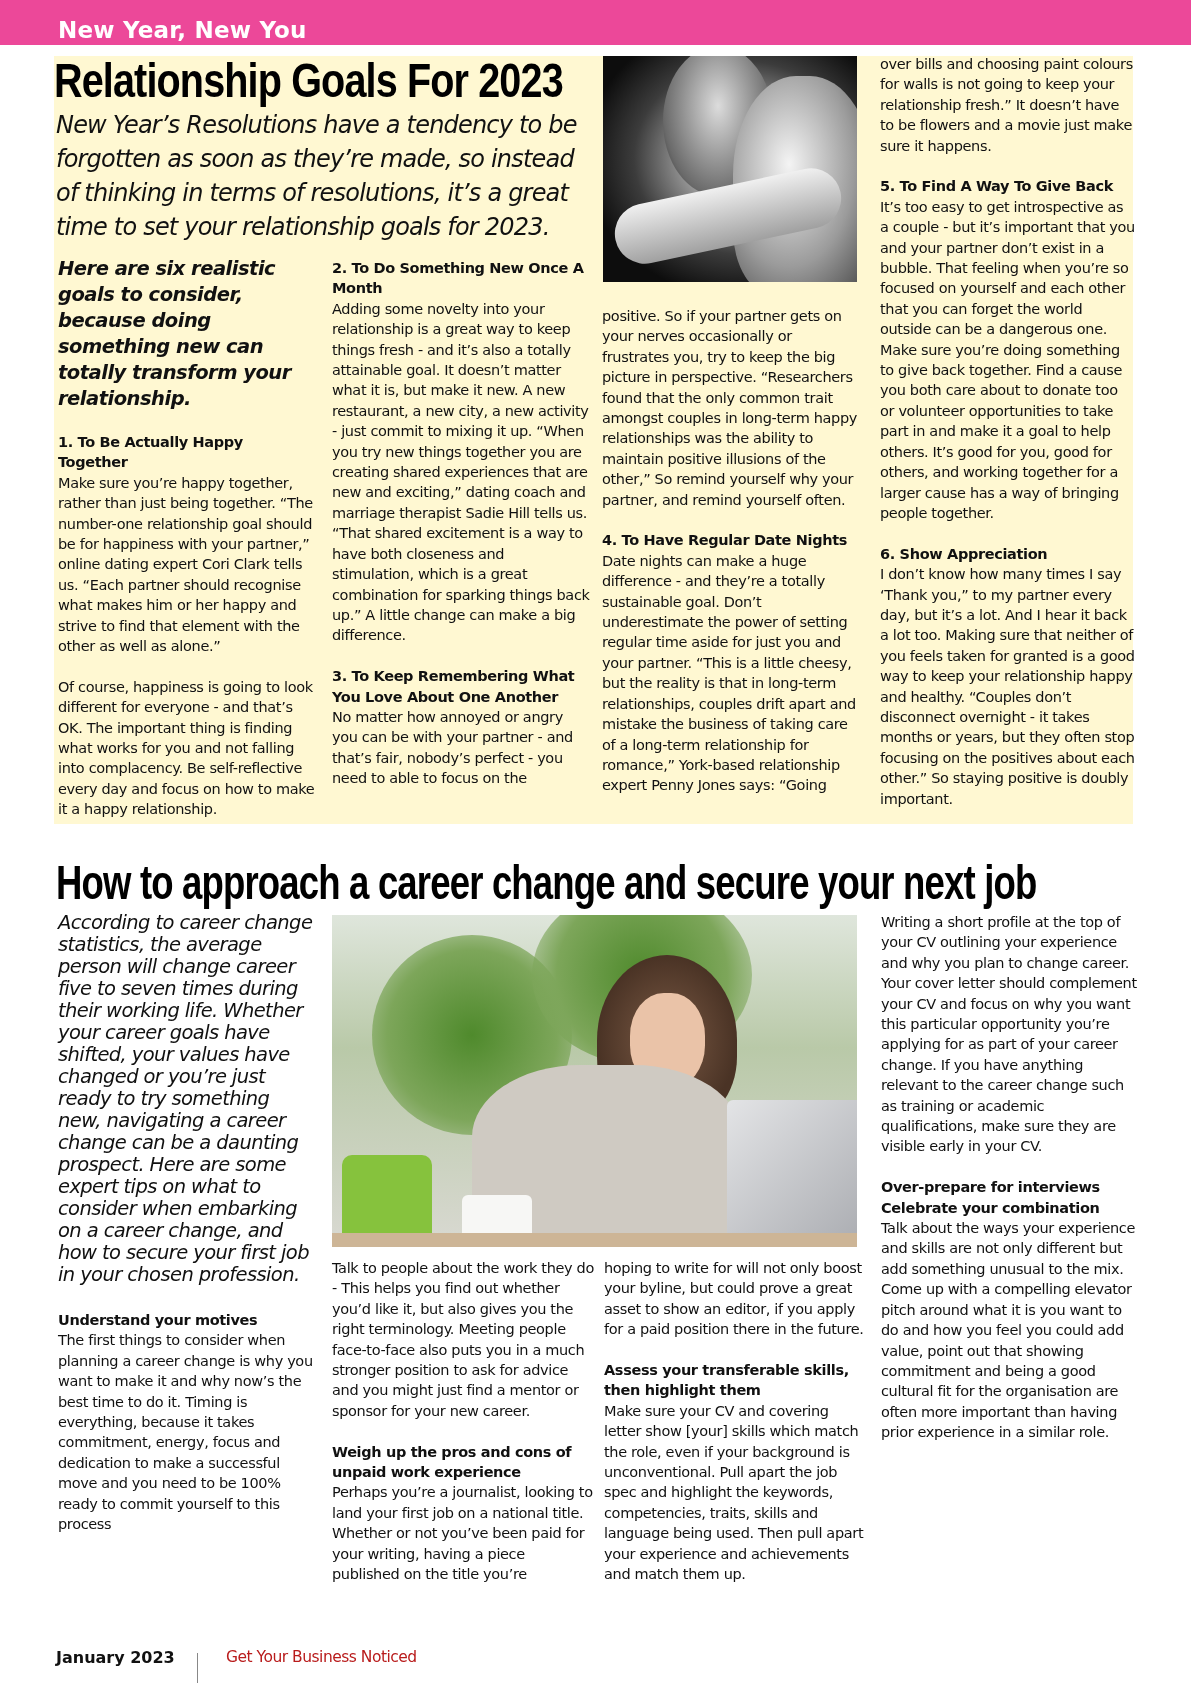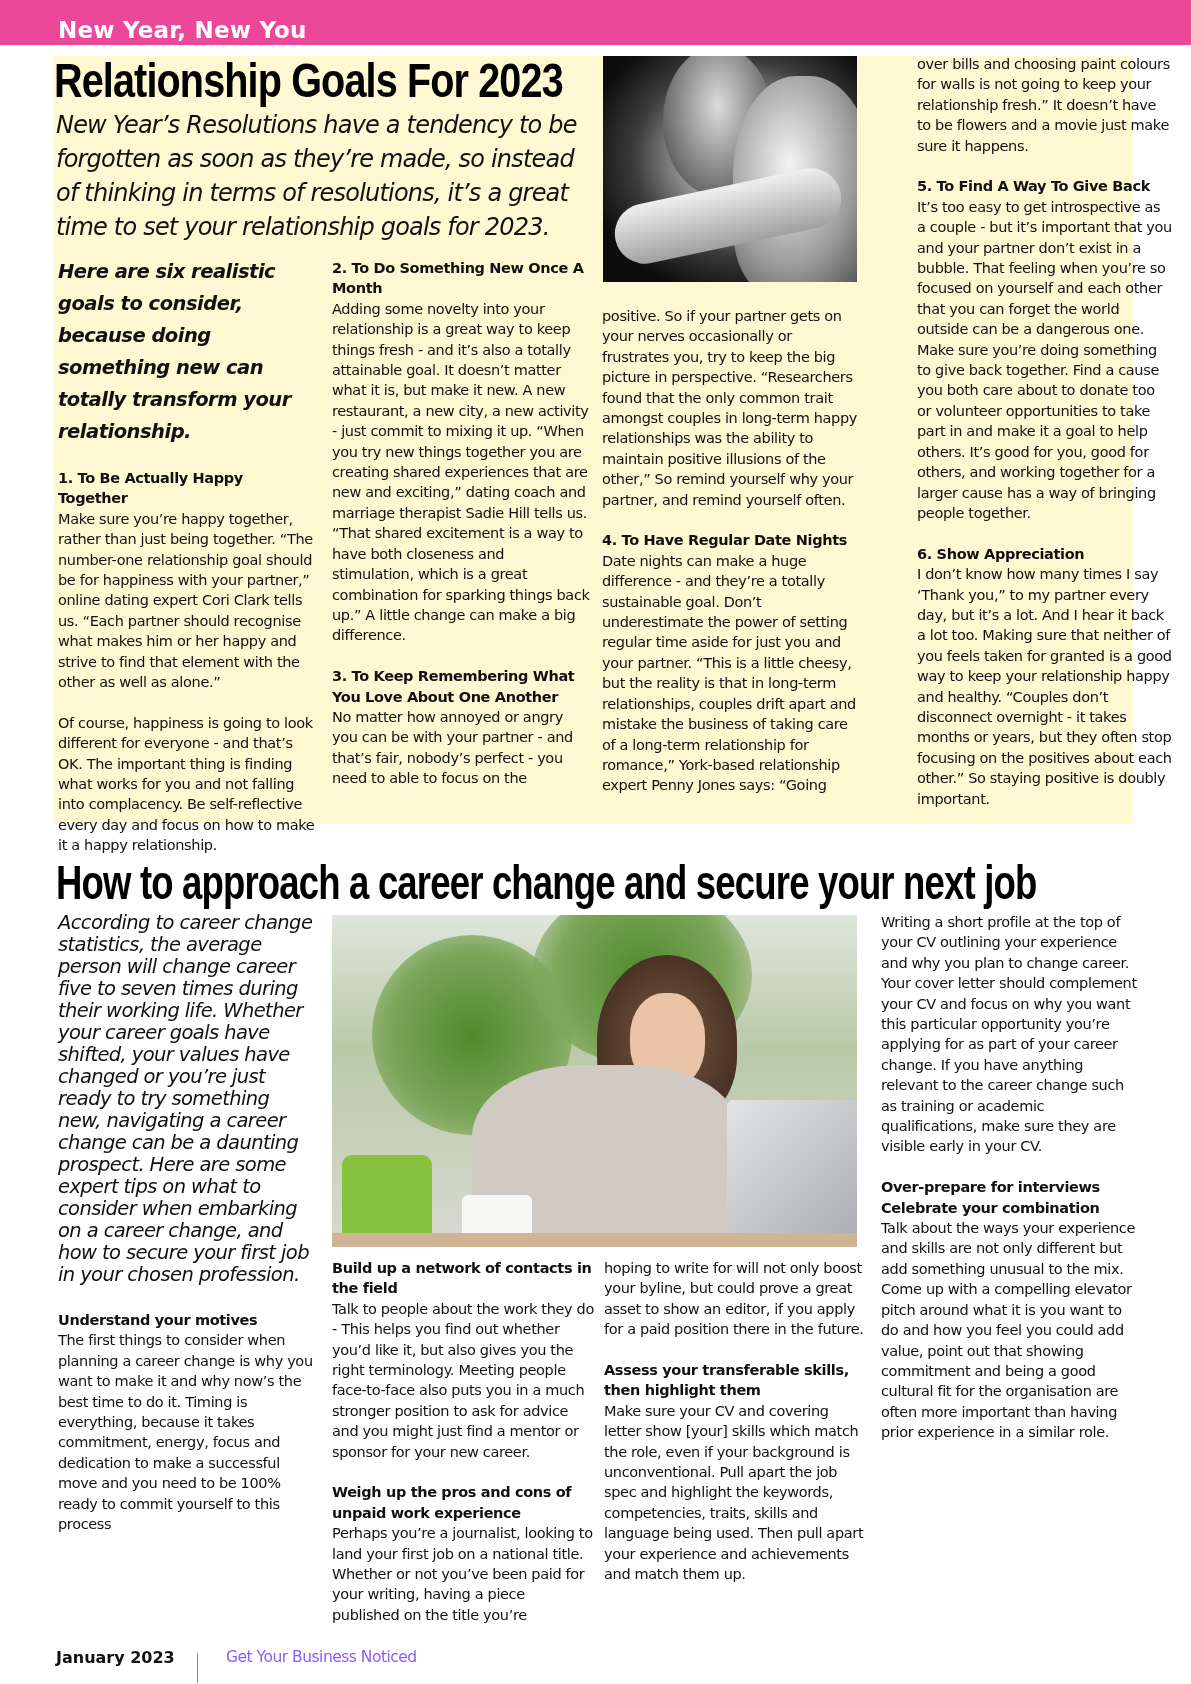--- a/index.html
+++ b/index.html
@@ -13,27 +13,27 @@
 
   .headline { position: absolute; font-family: "Liberation Sans", sans-serif; font-weight: bold; color: #000; transform-origin: left top; white-space: nowrap; letter-spacing: -1px; }
   .h1 { left: 54px; top: 52px; font-size: 46px; transform: scaleX(0.86) scaleY(1.05); }
   .h2 { left: 56px; top: 856px; font-size: 44px; transform: scaleX(0.83) scaleY(1.08); }
 
   .lede { position: absolute; left: 56px; top: 108px; width: 540px; font-family: "DejaVu Sans", sans-serif; font-style: italic; font-size: 24px; line-height: 34px; color: #111; letter-spacing: -0.8px; }
 
   .col { position: absolute; font-family: "DejaVu Sans", sans-serif; font-size: 14.5px; line-height: 20.4px; color: #111; letter-spacing: -0.35px; }
   .col p { margin: 0 0 20.4px 0; }
   .col .bh { font-weight: bold; display: block; }
-  .col .pull { font-weight: bold; font-style: italic; font-size: 19.5px; line-height: 32px; letter-spacing: -0.5px; margin-bottom: 20px; display: block; }
+  .col .pull { font-weight: bold; font-style: italic; font-size: 19.5px; line-height: 26px; letter-spacing: -0.5px; margin-bottom: 20px; display: block; }
   .col .ital { font-style: italic; font-size: 19.5px; line-height: 22px; letter-spacing: -0.6px; display:block; margin-bottom: 24px; }
 
   .c1 { left: 58px; top: 256px; width: 258px; }
   .c2 { left: 332px; top: 258px; width: 258px; }
   .c3 { left: 602px; top: 306px; width: 258px; }
-  .c4 { left: 880px; top: 54px; width: 256px; margin-left: 37px; }
+  .c4 { left: 880px; top: 54px; width: 256px; }
 
   .d1 { left: 58px; top: 912px; width: 258px; }
   .d2 { left: 332px; top: 1258px; width: 262px; }
   .d3 { left: 604px; top: 1258px; width: 262px; }
   .d4 { left: 881px; top: 912px; width: 256px; }
 
   .photo { position: absolute; overflow: hidden; }
   .photo-couple { left: 603px; top: 56px; width: 254px; height: 226px; background: radial-gradient(ellipse at 55% 45%, #e8e8e8 0%, #a9a9a9 25%, #3c3c3c 55%, #0d0d0d 80%); }
   .photo-couple .man { position: absolute; left: 60px; top: -10px; width: 110px; height: 150px; border-radius: 50%; background: radial-gradient(ellipse at 50% 40%, #dcdcdc, #6a6a6a 70%, #1a1a1a); }
   .photo-couple .woman { position: absolute; left: 130px; top: 20px; width: 140px; height: 220px; border-radius: 45% 45% 30% 30%; background: radial-gradient(ellipse at 40% 40%, #f4f4f4, #9b9b9b 55%, #3a3a3a); }
@@ -45,21 +45,21 @@
   .photo-student .girl-face { position: absolute; left: 298px; top: 78px; width: 75px; height: 95px; border-radius: 45%; background: #eac3a8; }
   .photo-student .hoodie { position: absolute; left: 140px; top: 150px; width: 270px; height: 180px; border-radius: 40% 40% 10% 10%; background: #cfcac2; }
   .photo-student .laptop { position: absolute; left: 395px; top: 185px; width: 140px; height: 145px; background: linear-gradient(135deg, #e3e4e6, #a9abb0); border-radius: 6px; }
   .photo-student .mug { position: absolute; left: 130px; top: 280px; width: 70px; height: 55px; background: #f7f7f5; border-radius: 6px; }
   .photo-student .table { position: absolute; left: 0; top: 318px; width: 525px; height: 14px; background: #cdb596; }
   .photo-student .chair { position: absolute; left: 10px; top: 240px; width: 90px; height: 90px; background: #86c23d; border-radius: 10px; }
 
   .footer { position: absolute; left: 56px; top: 1640px; height: 40px; }
   .footer .month { position: absolute; left: 0; top: 8px; font-family: "DejaVu Sans", sans-serif; font-weight: bold; font-size: 16px; color: #111; white-space: nowrap; }
   .footer .divider { position: absolute; left: 141px; top: 13px; width: 1px; height: 30px; background: #888; }
-  .footer .tag { position: absolute; left: 170px; top: 8px; font-family: "DejaVu Sans", sans-serif; font-size: 15.5px; color: #8b5cf6; white-space: nowrap; letter-spacing: -0.5px; }
+  .footer .tag { position: absolute; left: 170px; top: 8px; font-family: "DejaVu Sans", sans-serif; font-size: 15.5px; color: #b91c1c; white-space: nowrap; letter-spacing: -0.5px; }
 </style>
 </head>
 <body>
 
 <div class="topbar">
   <div class="section">New Year, New You</div>
 </div>
 
 <div class="yellow"></div>
 
@@ -114,21 +114,20 @@
   <div class="table"></div>
 </div>
 
 <div class="col d1">
   <span class="ital">According to career change statistics, the average person will change career five to seven times during their working life. Whether your career goals have shifted, your values have changed or you’re just ready to try something new, navigating a career change can be a daunting prospect. Here are some expert tips on what to consider when embarking on a career change, and how to secure your first job in your chosen profession.</span>
   <span class="bh">Understand your motives</span>
   <p>The first things to consider when planning a career change is why you want to make it and why now’s the best time to do it. Timing is everything, because it takes commitment, energy, focus and dedication to make a successful move and you need to be 100% ready to commit yourself to this process</p>
 </div>
 
 <div class="col d2">
-  <span class="bh">Build up a network of contacts in the field</span>
   <p>Talk to people about the work they do - This helps you find out whether you’d like it, but also gives you the right terminology. Meeting people face-to-face also puts you in a much stronger position to ask for advice and you might just find a mentor or sponsor for your new career.</p>
   <span class="bh">Weigh up the pros and cons of unpaid work experience</span>
   <p>Perhaps you’re a journalist, looking to land your first job on a national title. Whether or not you’ve been paid for your writing, having a piece published on the title you’re</p>
 </div>
 
 <div class="col d3">
   <p>hoping to write for will not only boost your byline, but could prove a great asset to show an editor, if you apply for a paid position there in the future.</p>
   <span class="bh">Assess your transferable skills, then highlight them</span>
   <p>Make sure your CV and covering letter show [your] skills which match the role, even if your background is unconventional. Pull apart the job spec and highlight the keywords, competencies, traits, skills and language being used. Then pull apart your experience and achievements and match them up.</p>
 </div>

